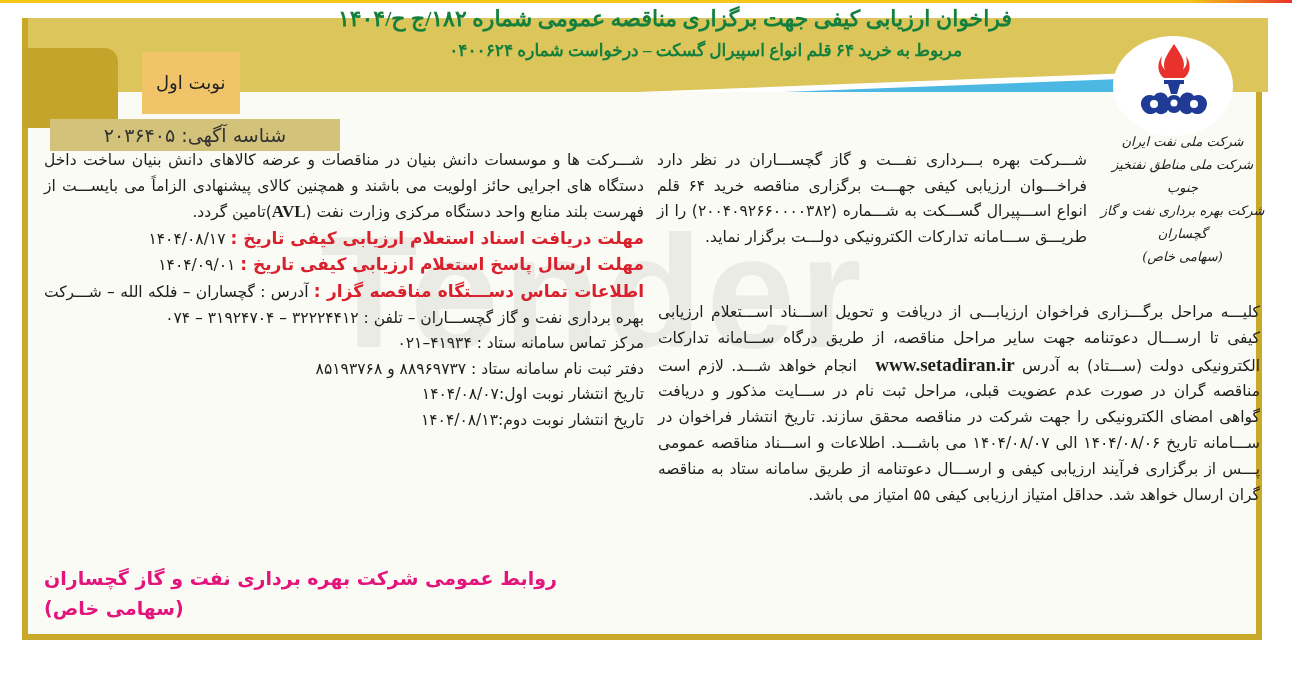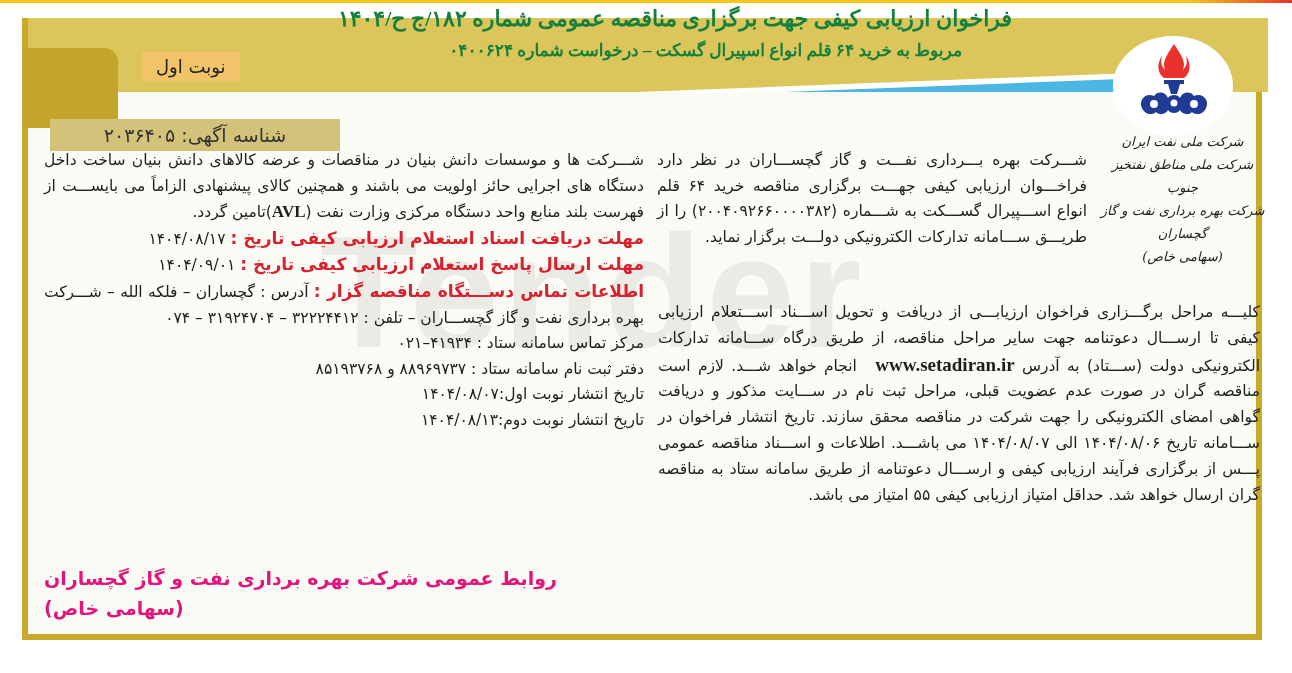--- a/index.html
+++ b/index.html
@@ -31,21 +31,21 @@
     position:absolute; right:280px; color:#15803d; font-weight:bold;
     font-family:Liberation Serif, serif; white-space:nowrap; text-align:center;
   }
   .title1 { top:6px; font-size:22px; }
   .title2 { top:40px; font-size:17px; right:330px; }
   .fold {
     position:absolute; left:22px; top:48px; width:96px; height:80px;
     background:#c5a42b; border-radius:0 14px 0 0;
   }
   .nobat {
-    position:absolute; left:142px; top:52px; height:30px; padding:0 14px;
+    position:absolute; left:142px; top:52px; height:30px; padding:16px 14px;
     background:#f1c46a; color:#222; font-size:18px; line-height:30px;
   }
   .shenase {
     position:absolute; left:50px; top:98px; width:290px; height:32px;
     background:#d2c27a; color:#333; font-size:19px; line-height:32px; text-align:center;margin-top:21px;
   }
   .logo-circle {
     position:absolute; left:1113px; top:36px; width:120px; height:100px;
     background:#ffffff; border-radius:50%;
   }

